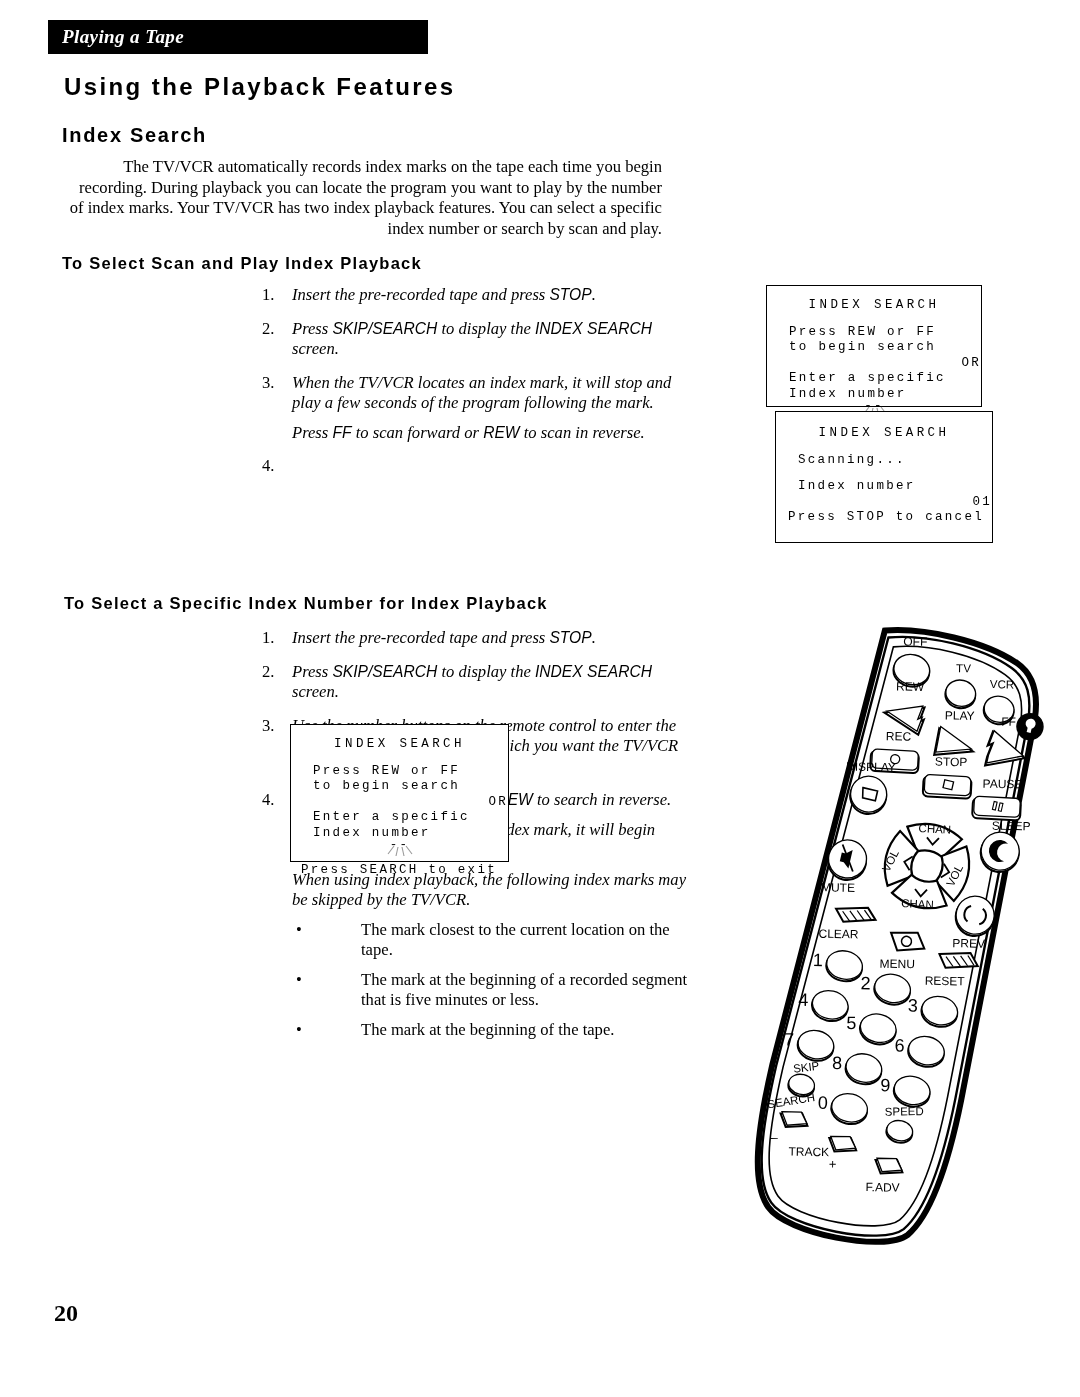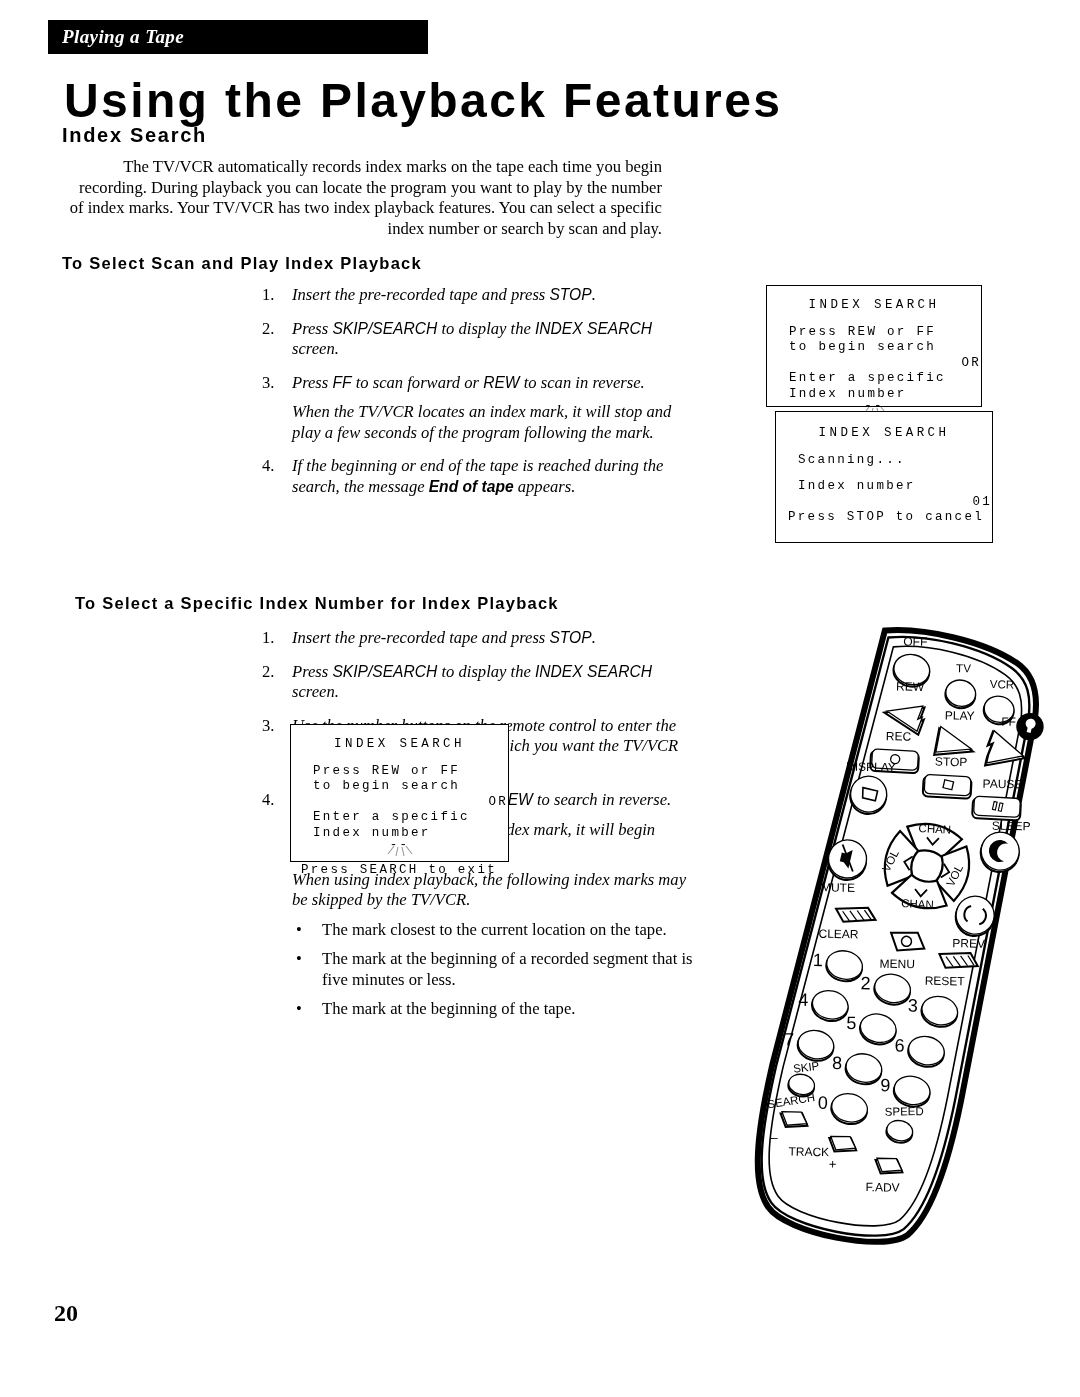--- a/index.html
+++ b/index.html
@@ -37,21 +37,21 @@
     padding-left: 14px;
   }
 
   
   .page-title {
     position: absolute;
     left: 64px;
     top: 73px;
     font-family: "Liberation Sans", sans-serif;
     font-weight: bold;
-    font-size: 48px;
+    font-size: 24px;
     letter-spacing: 2.4px;
     white-space: nowrap;
   }
   .section-title {
     position: absolute;
     left: 62px;
     top: 124px;
     font-family: "Liberation Sans", sans-serif;
     font-weight: bold;
     font-size: 20px;
@@ -60,21 +60,21 @@
   }
   .sub-title {
     position: absolute;
     font-family: "Liberation Sans", sans-serif;
     font-weight: bold;
     font-size: 16.5px;
     letter-spacing: 1.25px;
     white-space: nowrap;
   }
   #sub1 { left: 62px; top: 254px; }
-  #sub2 { left: 75px; top: 594px; }
+  #sub2 { left: 64px; top: 594px; }
 
   
   .intro {
     position: absolute;
     left: 62px;
     top: 157px;
     width: 600px;
     font-size: 16.6px;
     line-height: 20.5px;
     text-align: right;
@@ -120,20 +120,21 @@
     flex: 0 0 26px;
     text-align: left;
     font-size: 16.6px;
     line-height: 20.5px;
     padding-left: 4px;
   }
   .bullet-text {
     flex: 1 1 auto;
     font-size: 16.6px;
     line-height: 20.5px;
+    margin-left: 39px;
   }
 
   
   .osd {
     position: absolute;
     background: #ffffff;
     border: 1.6px solid #000000;
     font-family: "Liberation Mono", monospace;
     font-size: 12.5px;
     letter-spacing: 2.3px;
@@ -213,28 +214,27 @@
     </div>
     <div class="step">
       <div class="step-num">2.</div>
       <div class="step-body">
         <p><span>Press </span><span class="sans">SKIP/SEARCH</span><span> to display the </span><span class="sans">INDEX SEARCH</span><span> screen.</span></p>
       </div>
     </div>
     <div class="step">
       <div class="step-num">3.</div>
       <div class="step-body">
+        <p><span>When the TV/VCR locates an index mark, it will stop and play a few seconds of the program following the mark.</span></p>
         <p><span>Press </span><span class="sans">FF</span><span> to scan forward or </span><span class="sans">REW</span><span> to scan in reverse.</span></p>
-        <p><span>When the TV/VCR locates an index mark, it will stop and play a few seconds of the program following the mark.</span></p>
       </div>
     </div>
     <div class="step">
       <div class="step-num">4.</div>
       <div class="step-body">
-        <p><span>If the beginning or end of the tape is reached during the search, the message </span><span class="sansbold">End of tape</span><span> appears.</span></p>
       </div>
     </div>
   </div>
 
 <div class="sub-title" id="sub2">To Select a Specific Index Number for Index Playback</div>
 <div class="steps" id="steps-b">
     <div class="step">
       <div class="step-num">1.</div>
       <div class="step-body">
         <p><span>Insert the pre-recorded tape and press </span><span class="sans">STOP</span><span>.</span></p>

